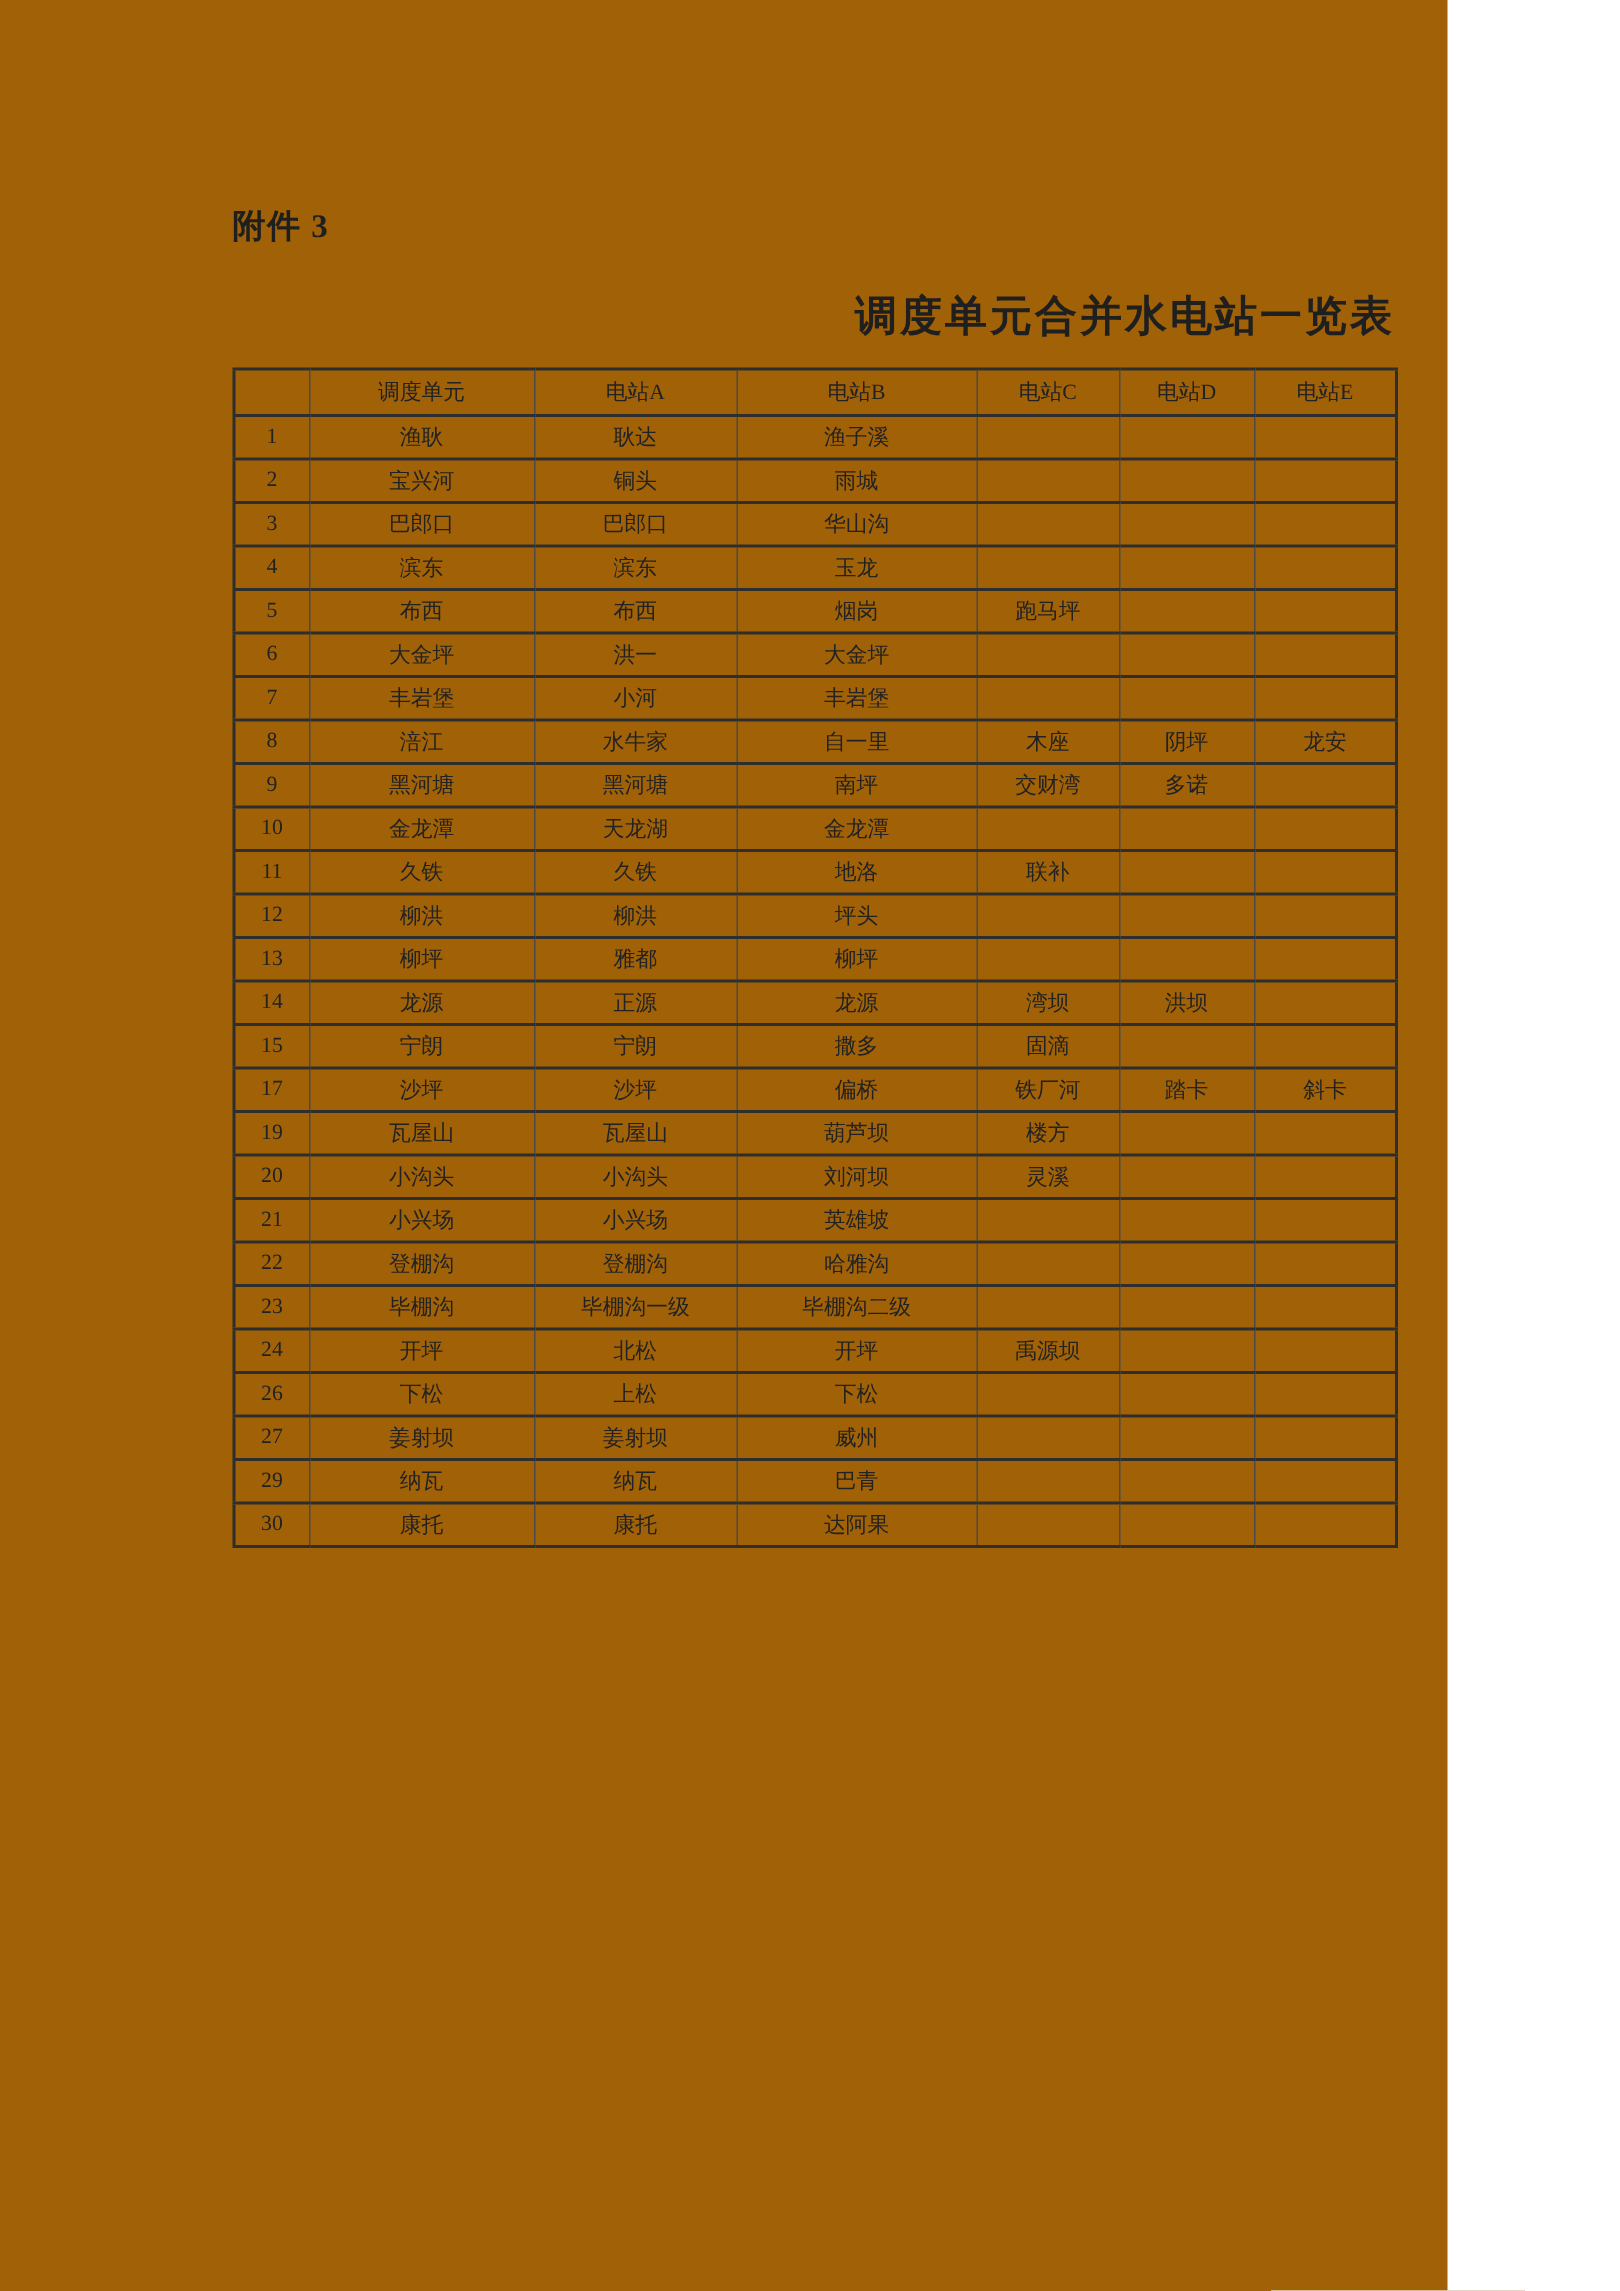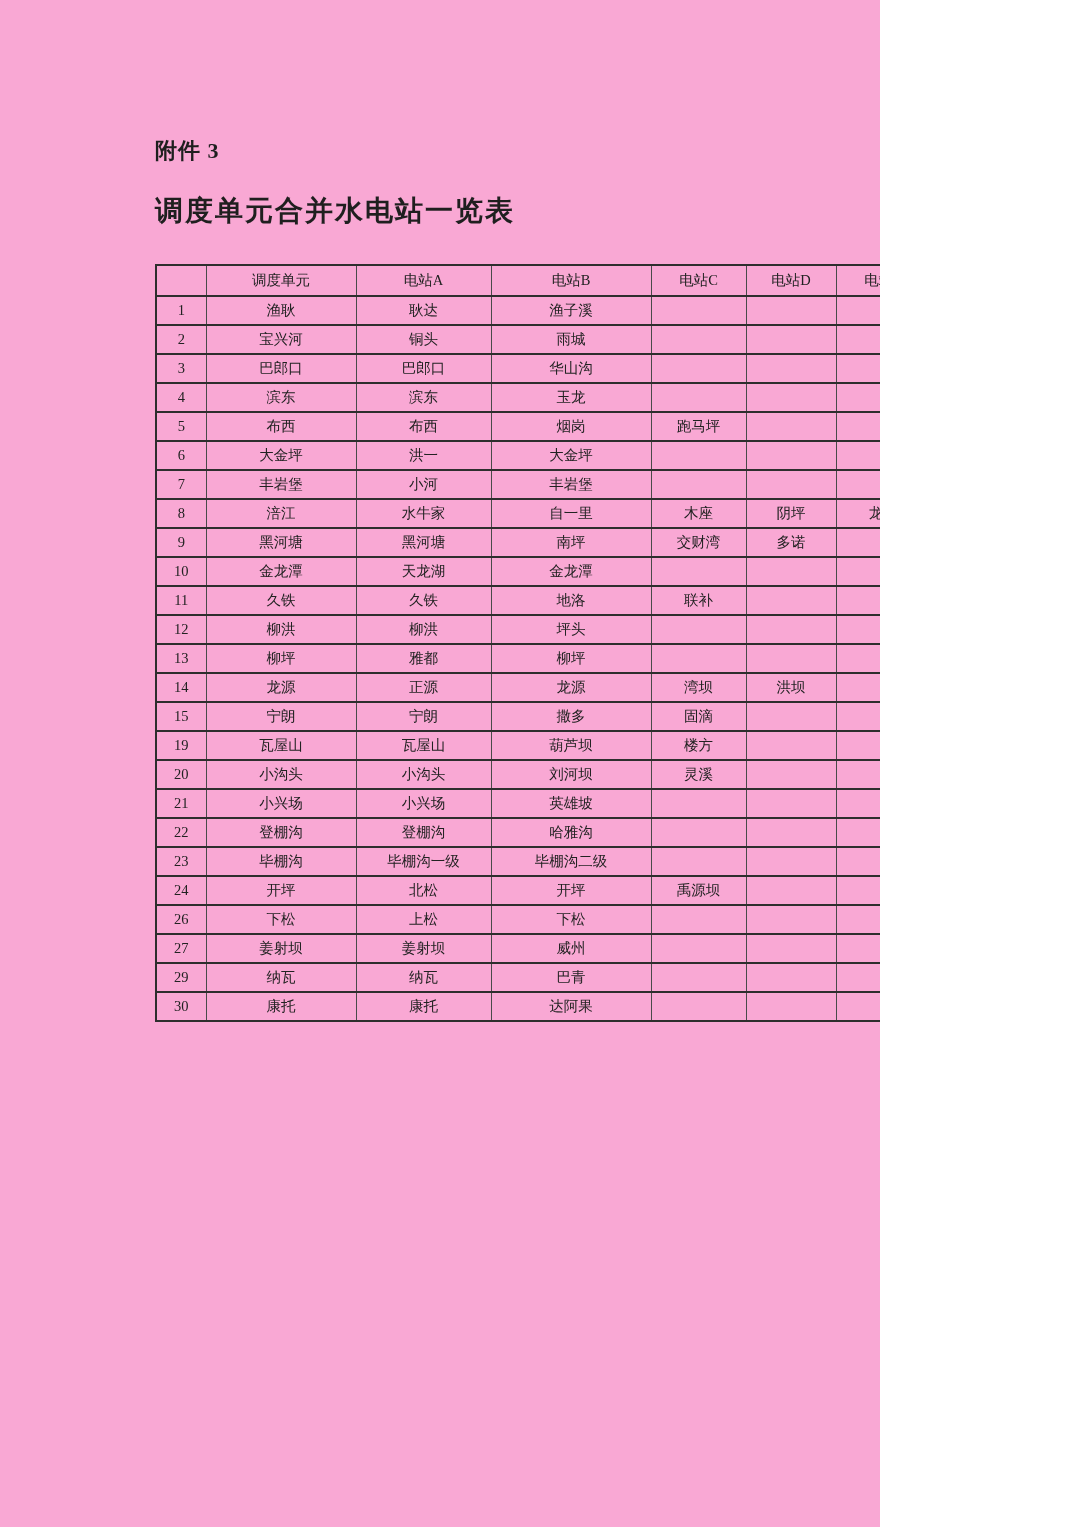--- a/index.html
+++ b/index.html
@@ -2,54 +2,53 @@
 <html><head>
 <meta charset="utf-8">
 <style>
   html, body {
     margin: 0;
     padding: 0;
     background: #ffffff;
   }
   .page {
     position: relative;
-    width: 880px;
+    width: 965px;
     height: 1527px;
-    background: #f9a8d4;
+    background: #a16207;
     font-family: "Liberation Serif", "DejaVu Serif", serif;
     color: #1f1f1f;
     overflow: hidden;
   }
   .attachment {
     position: absolute;
     left: 155px;
     top: 136px;
     font-size: 22px;
     font-weight: bold;
     letter-spacing: 1px;
   }
   .doc-title {
     position: absolute;
     left: 155px;
     top: 192px;
     width: 775px;
     margin: 0;
-    text-align: left;
+    text-align: right;
     font-size: 28px;
     font-weight: bold;
     letter-spacing: 2px;
   }
   table.station-table {
     position: absolute;
     left: 155px;
     top: 245px;
     width: 775px;
     border-collapse: collapse;
     table-layout: fixed;
-    margin-top: 19px;
   }
   table.station-table th,
   table.station-table td {
     border-top: 2px solid #2e2e2e;
     border-bottom: 2px solid #2e2e2e;
     border-left: 1px solid #4a4a4a;
     border-right: 1px solid #4a4a4a;
     text-align: center;
     vertical-align: middle;
     font-size: 14.5px;
@@ -227,20 +226,29 @@
         <tr>
           <td>15</td>
           <td>宁朗</td>
           <td>宁朗</td>
           <td>撒多</td>
           <td>固滴</td>
           <td></td>
           <td></td>
         </tr>
         <tr>
+          <td>17</td>
+          <td>沙坪</td>
+          <td>沙坪</td>
+          <td>偏桥</td>
+          <td>铁厂河</td>
+          <td>踏卡</td>
+          <td>斜卡</td>
+        </tr>
+        <tr>
           <td>19</td>
           <td>瓦屋山</td>
           <td>瓦屋山</td>
           <td>葫芦坝</td>
           <td>楼方</td>
           <td></td>
           <td></td>
         </tr>
         <tr>
           <td>20</td>

